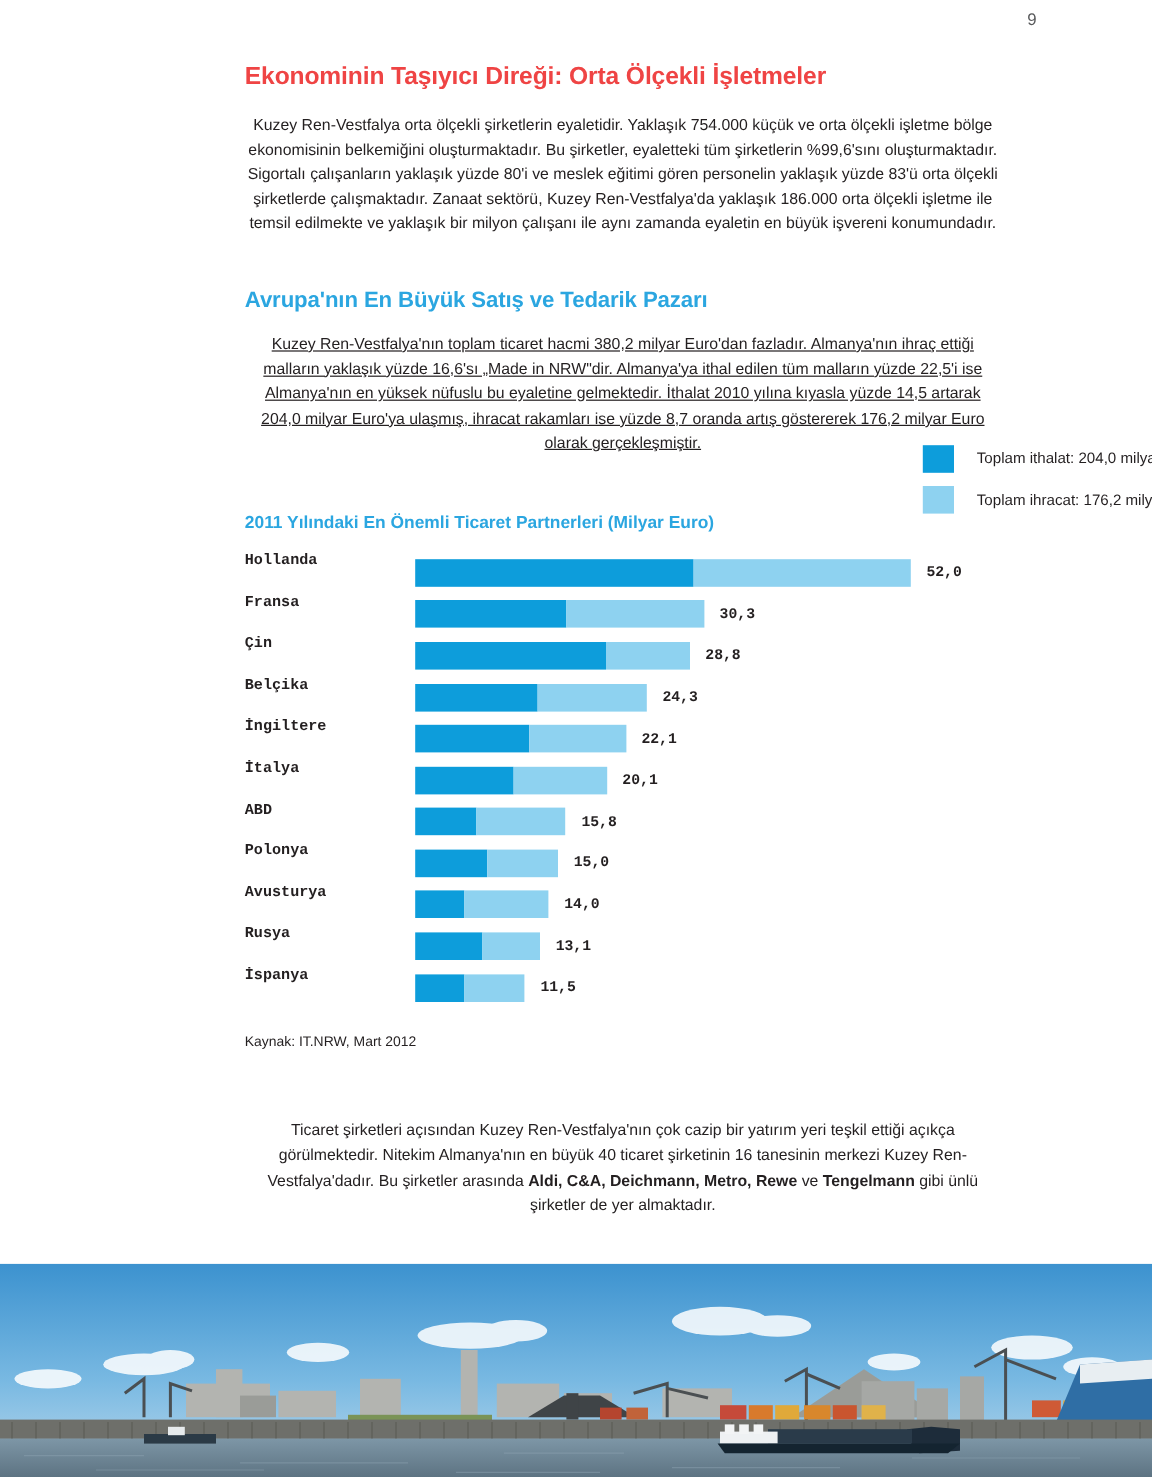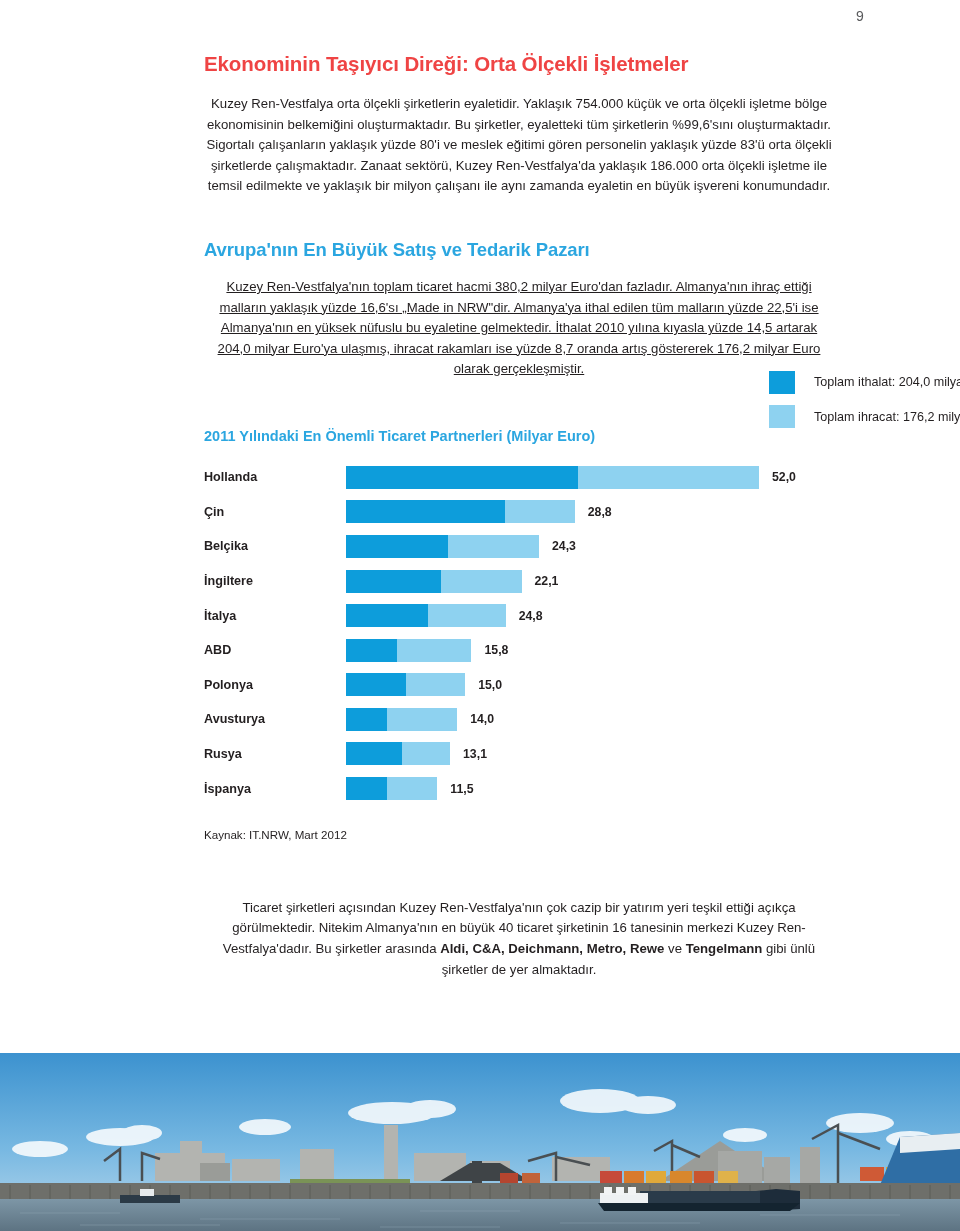--- a/index.html
+++ b/index.html
@@ -49,21 +49,21 @@
     color: #2ba6e0;
     font-size: 14.5px;
     font-weight: bold;
     margin-bottom: 16px;
   }
   .rows { position: relative; }
   .row {
     position: relative;
     height: 34.6px;
     display: flex;
-    align-items: center;
+    font-family: Liberation Mono, monospace;
   }
   .row-label {
     width: 142px;
     font-size: 12.6px;
     font-weight: bold;
     color: #231f20;
     flex: 0 0 142px;
   }
   .bar-area {
     position: relative;
@@ -149,20 +149,30 @@
             <div class="row-label">Hollanda</div>
             <div class="bar-area">
               <div class="bar">
                 <div class="seg-import" style="width: 231.915px; background: rgb(13, 157, 219);"></div>
                 <div class="seg-export" style="width: 181.085px; background: rgb(142, 210, 240);"></div>
               </div>
               <div class="bar-value">52,0</div>
             </div>
           </div>
           <div class="row">
+            <div class="row-label">Fransa</div>
+            <div class="bar-area">
+              <div class="bar">
+                <div class="seg-import" style="width: 126.283px; background: rgb(13, 157, 219);"></div>
+                <div class="seg-export" style="width: 114.369px; background: rgb(142, 210, 240);"></div>
+              </div>
+              <div class="bar-value">30,3</div>
+            </div>
+          </div>
+          <div class="row">
             <div class="row-label">Çin</div>
             <div class="bar-area">
               <div class="bar">
                 <div class="seg-import" style="width: 158.846px; background: rgb(13, 157, 219);"></div>
                 <div class="seg-export" style="width: 69.8923px; background: rgb(142, 210, 240);"></div>
               </div>
               <div class="bar-value">28,8</div>
             </div>
           </div>
           <div class="row">
@@ -185,21 +195,21 @@
               <div class="bar-value">22,1</div>
             </div>
           </div>
           <div class="row">
             <div class="row-label">İtalya</div>
             <div class="bar-area">
               <div class="bar">
                 <div class="seg-import" style="width: 81.8058px; background: rgb(13, 157, 219);"></div>
                 <div class="seg-export" style="width: 77.8346px; background: rgb(142, 210, 240);"></div>
               </div>
-              <div class="bar-value">24,8</div>
+              <div class="bar-value">20,1</div>
             </div>
           </div>
           <div class="row">
             <div class="row-label">ABD</div>
             <div class="bar-area">
               <div class="bar">
                 <div class="seg-import" style="width: 50.8308px; background: rgb(13, 157, 219);"></div>
                 <div class="seg-export" style="width: 74.6577px; background: rgb(142, 210, 240);"></div>
               </div>
               <div class="bar-value">15,8</div>

